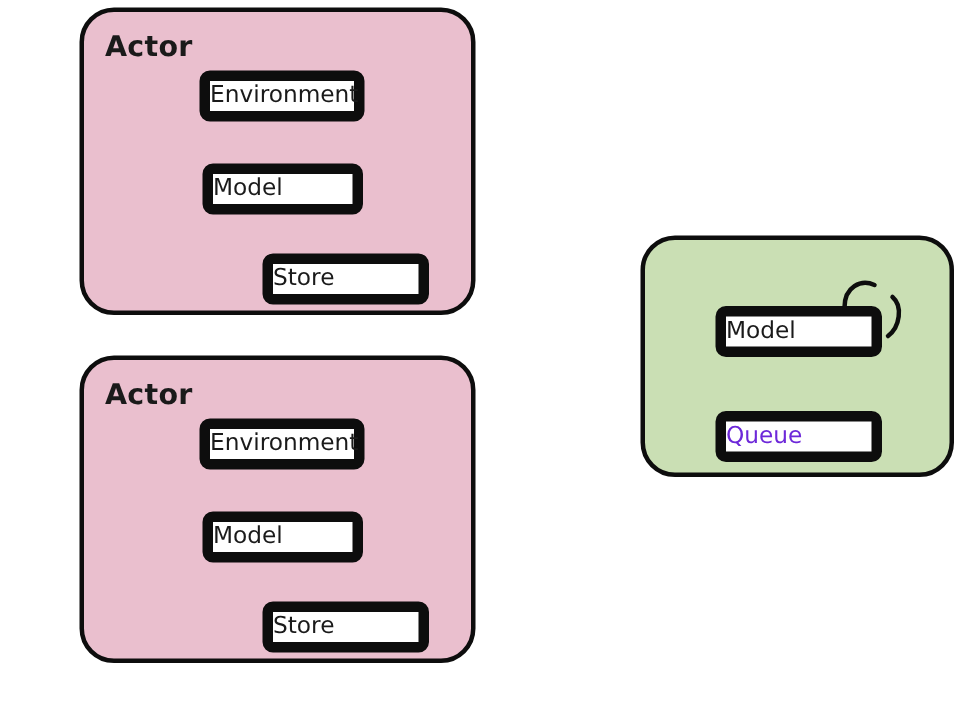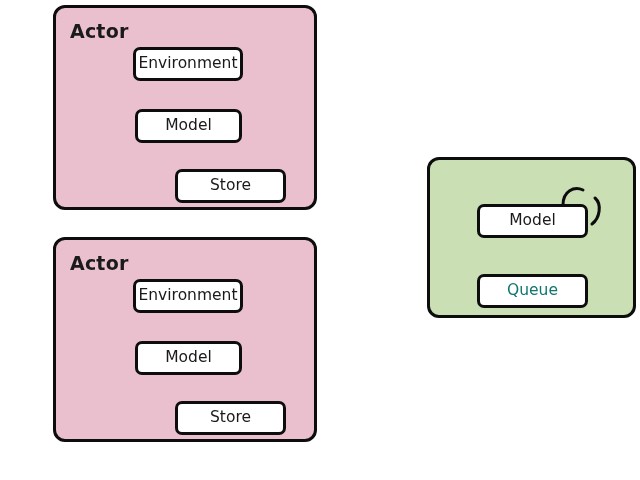--- a/index.html
+++ b/index.html
@@ -14,42 +14,41 @@
     background: #ffffff;
     overflow: hidden;
     font-family: "DejaVu Sans", "Liberation Sans", sans-serif;
   }
 
   
   .group {
     position: absolute;
     box-sizing: border-box;
     border: 3px solid #0d0d0d;
-    border-radius: 12px;
+    border-radius: 23px;
   }
   .group-title {
     position: absolute;
     font-size: 19px;
     font-weight: bold;
     color: #1a1a1a;
     letter-spacing: 0.2px;
     line-height: 1;
     white-space: nowrap;
   }
 
   
   .node {
     position: absolute;
     box-sizing: border-box;
     background: #ffffff;
-    border: 3px solid #0c4a6e;
+    border: 7px solid #0c4a6e;
     border-radius: 7px;
     display: flex;
     align-items: center;
-    justify-content: center;
   }
   .node-label {
     font-size: 15.5px;
     font-weight: normal;
     color: #1a1a1a;
     line-height: 1;
     white-space: nowrap;
   }
 
   
@@ -89,16 +88,16 @@
     </div>
     <div class="group" style="left: 427px; top: 157px; width: 209px; height: 161px; background: rgb(202, 223, 180); border-color: rgb(13, 13, 13);">
       <div class="node" style="left: 47px; top: 44px; width: 111px; height: 34px; background: rgb(255, 255, 255); border-color: rgb(13, 13, 13);">
         <span class="node-label" style="color: rgb(26, 26, 26);">Model</span>
       </div>
       <svg class="loop-svg" width="60" height="62" viewBox="0 0 60 62" style="left: 120px; top: 22px;">
         <path d="M 13 23 C 13 9, 24 4, 33 8" fill="none" stroke="#0d0d0d" stroke-width="3" stroke-linecap="round"></path>
         <path d="M 45 16 C 52 22, 50 36, 42 42" fill="none" stroke="#0d0d0d" stroke-width="3" stroke-linecap="round"></path>
       </svg>
       <div class="node" style="left: 47px; top: 114px; width: 111px; height: 34px; background: rgb(255, 255, 255); border-color: rgb(13, 13, 13);">
-        <span class="node-label" style="color: #0f766e;">Queue</span>
+        <span class="node-label" style="color: #6d28d9;">Queue</span>
       </div>
     </div>
   </div>
 
 </body></html>

